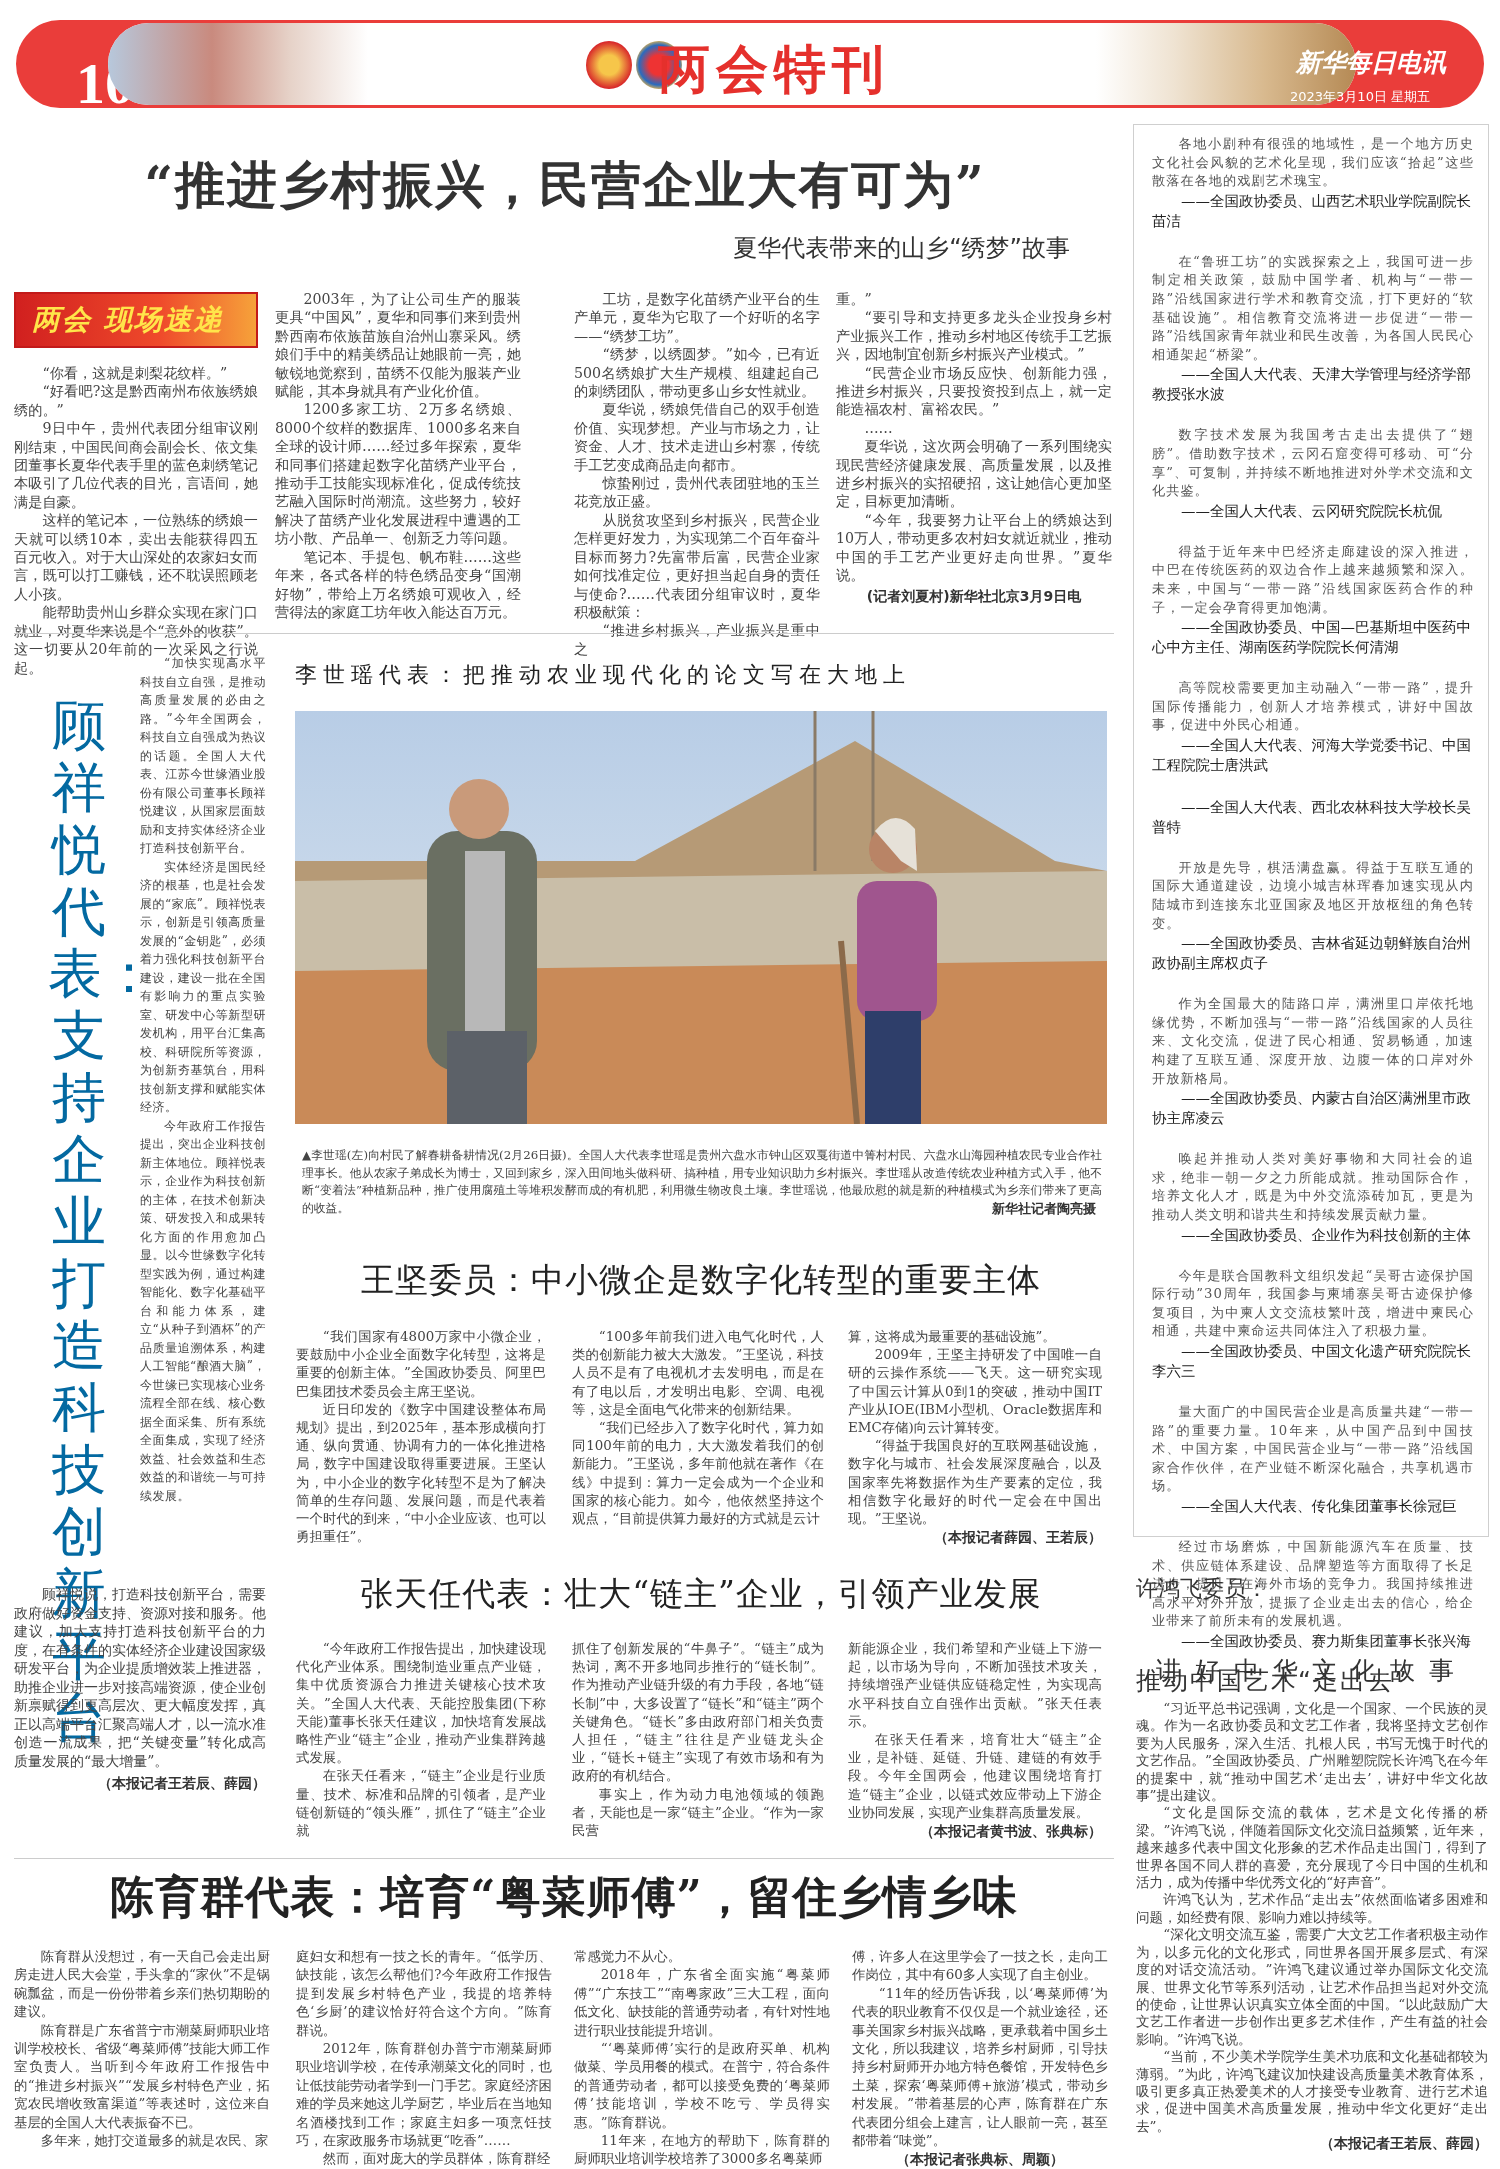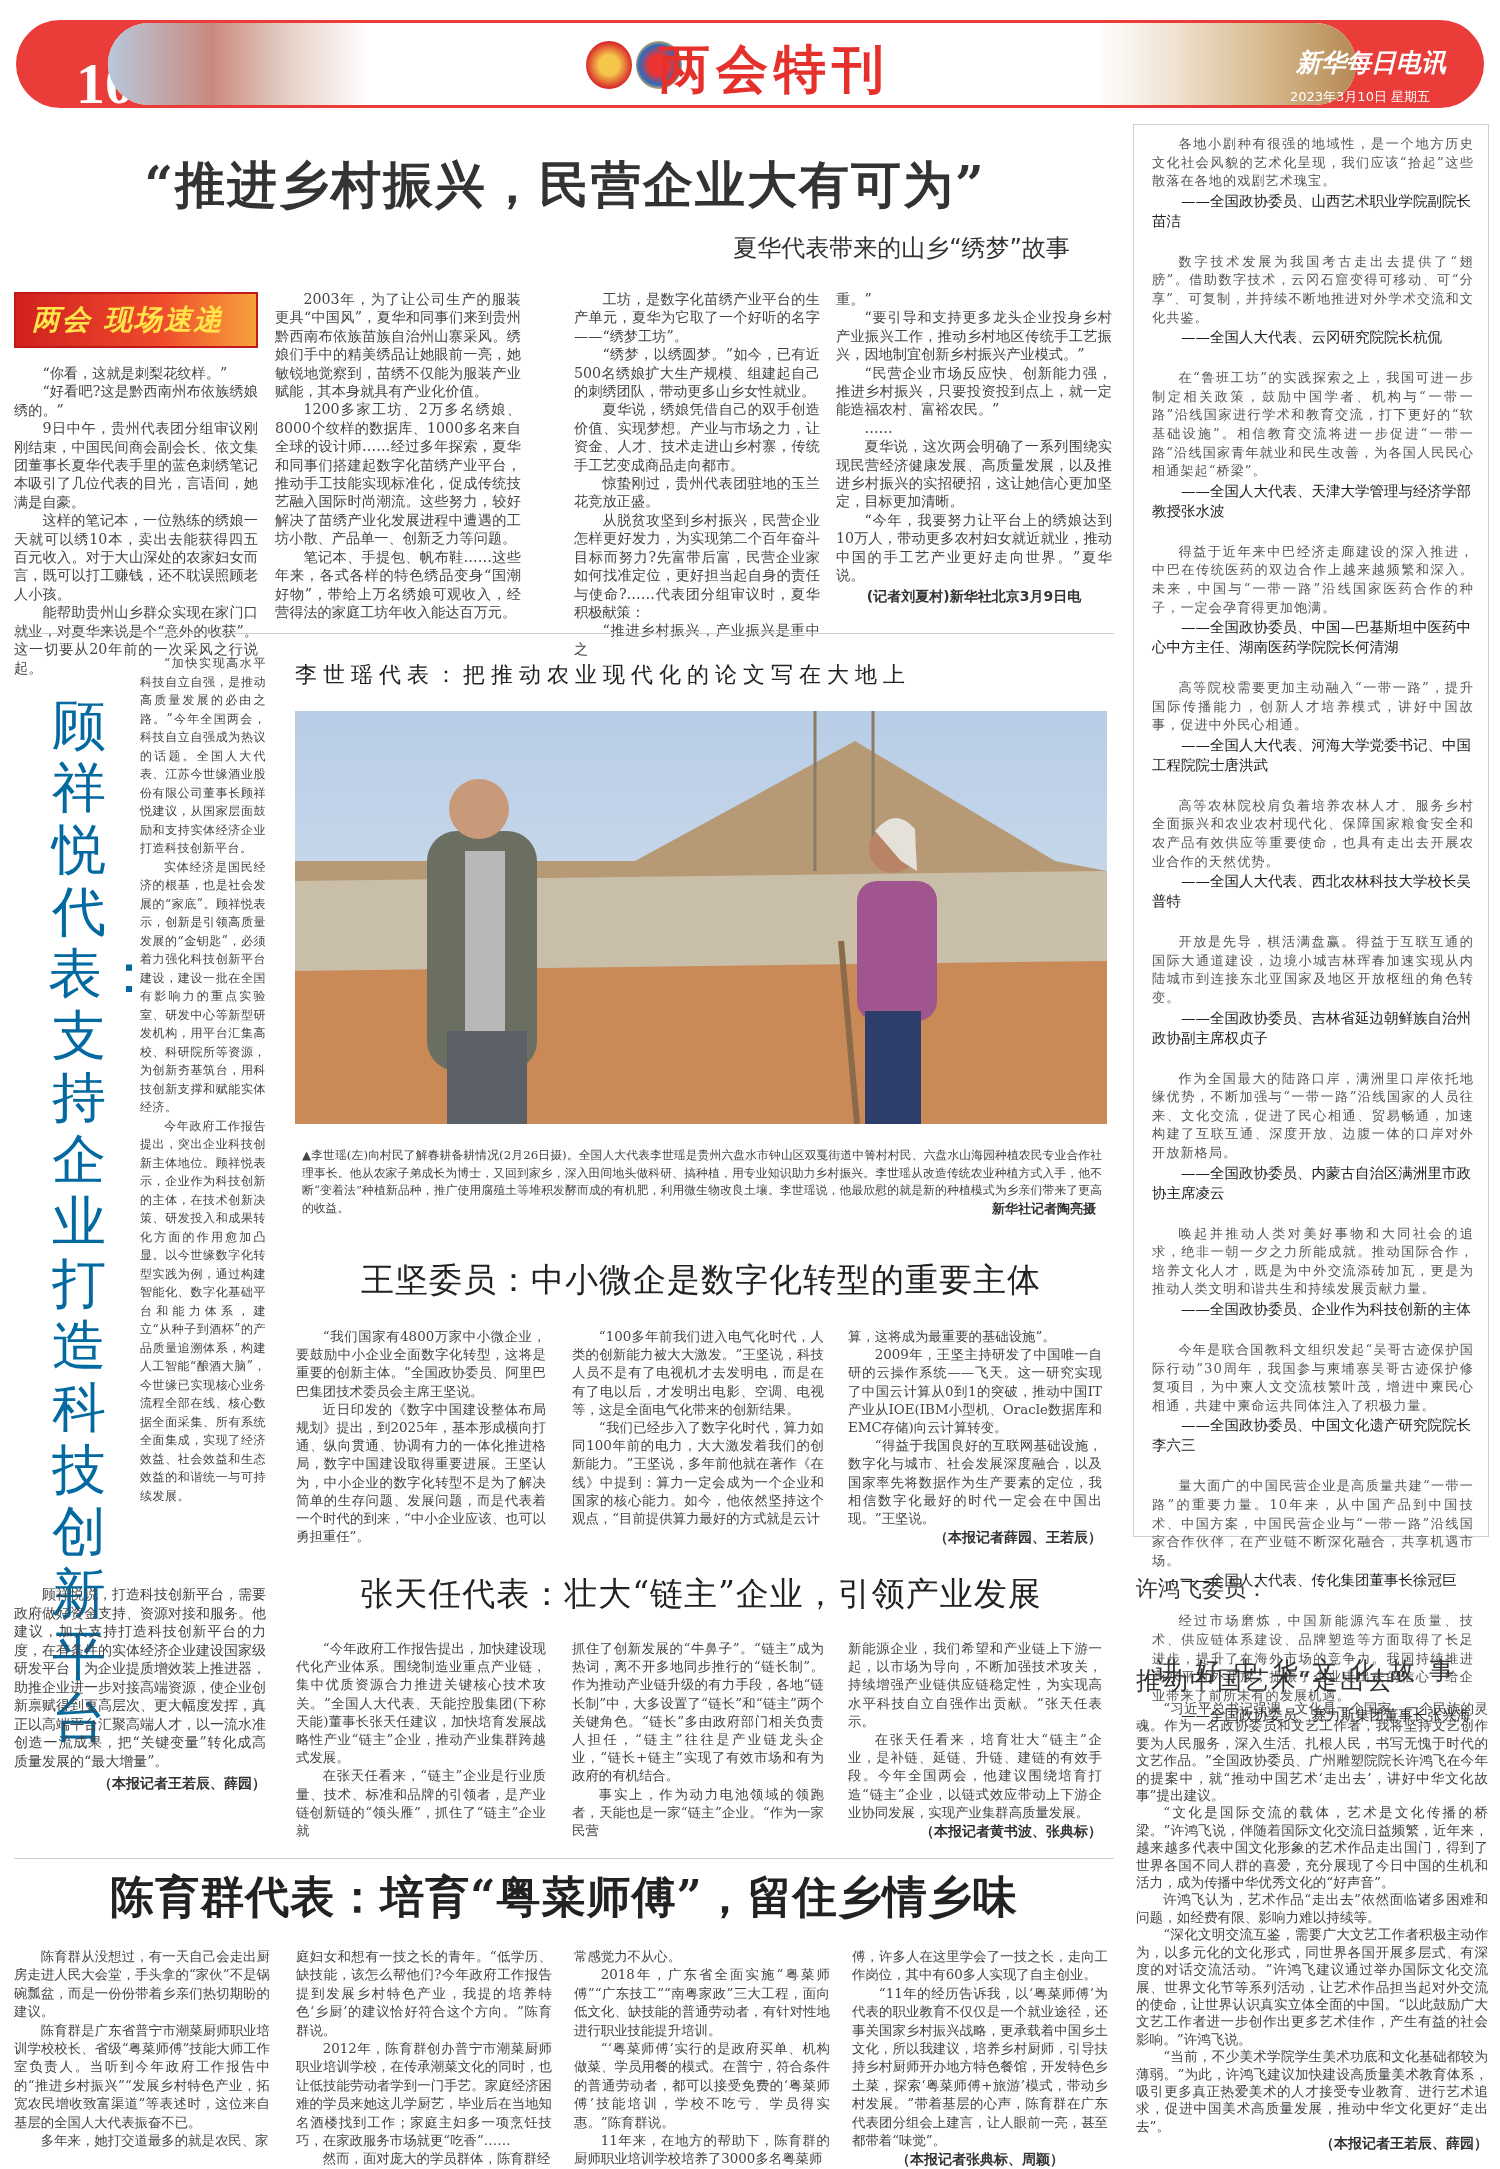--- a/index.html
+++ b/index.html
@@ -177,37 +177,36 @@
   <p>“11年的经历告诉我，以‘粤菜师傅’为代表的职业教育不仅仅是一个就业途径，还事关国家乡村振兴战略，更承载着中国乡土文化，所以我建议，培养乡村厨师，引导扶持乡村厨师开办地方特色餐馆，开发特色乡土菜，探索‘粤菜师傅+旅游’模式，带动乡村发展。”带着基层的心声，陈育群在广东代表团分组会上建言，让人眼前一亮，甚至都带着“味觉”。</p>
   <p class="credit" style="text-indent:0;text-align:center">（本报记者张典标、周颖）</p>
 </div>
 
 <div class="abs sidebar">
   <div>
       <p class="quote">各地小剧种有很强的地域性，是一个地方历史文化社会风貌的艺术化呈现，我们应该“拾起”这些散落在各地的戏剧艺术瑰宝。</p>
       <p class="attr">——全国政协委员、山西艺术职业学院副院长苗洁</p>
     </div>
   <div>
+      <p class="quote">在“鲁班工坊”的实践探索之上，我国可进一步制定相关政策，鼓励中国学者、机构与“一带一路”沿线国家进行学术和教育交流，打下更好的“软基础设施”。相信教育交流将进一步促进“一带一路”沿线国家青年就业和民生改善，为各国人民民心相通架起“桥梁”。</p>
+      <p class="attr">——全国人大代表、天津大学管理与经济学部教授张水波</p>
+    </div>
+  <div>
       <p class="quote">数字技术发展为我国考古走出去提供了“翅膀”。借助数字技术，云冈石窟变得可移动、可“分享”、可复制，并持续不断地推进对外学术交流和文化共鉴。</p>
       <p class="attr">——全国人大代表、云冈研究院院长杭侃</p>
     </div>
   <div>
-      <p class="quote">在“鲁班工坊”的实践探索之上，我国可进一步制定相关政策，鼓励中国学者、机构与“一带一路”沿线国家进行学术和教育交流，打下更好的“软基础设施”。相信教育交流将进一步促进“一带一路”沿线国家青年就业和民生改善，为各国人民民心相通架起“桥梁”。</p>
-      <p class="attr">——全国人大代表、天津大学管理与经济学部教授张水波</p>
-    </div>
-  <div>
       <p class="quote">得益于近年来中巴经济走廊建设的深入推进，中巴在传统医药的双边合作上越来越频繁和深入。未来，中国与“一带一路”沿线国家医药合作的种子，一定会孕育得更加饱满。</p>
       <p class="attr">——全国政协委员、中国—巴基斯坦中医药中心中方主任、湖南医药学院院长何清湖</p>
     </div>
   <div>
       <p class="quote">高等院校需要更加主动融入“一带一路”，提升国际传播能力，创新人才培养模式，讲好中国故事，促进中外民心相通。</p>
       <p class="attr">——全国人大代表、河海大学党委书记、中国工程院院士唐洪武</p>
     </div>
   <div>
-      <p class="quote">高等农林院校肩负着培养农林人才、服务乡村全面振兴和农业农村现代化、保障国家粮食安全和农产品有效供应等重要使命，也具有走出去开展农业合作的天然优势。</p>
       <p class="attr">——全国人大代表、西北农林科技大学校长吴普特</p>
     </div>
   <div>
       <p class="quote">开放是先导，棋活满盘赢。得益于互联互通的国际大通道建设，边境小城吉林珲春加速实现从内陆城市到连接东北亚国家及地区开放枢纽的角色转变。</p>
       <p class="attr">——全国政协委员、吉林省延边朝鲜族自治州政协副主席权贞子</p>
     </div>
   <div>
       <p class="quote">作为全国最大的陆路口岸，满洲里口岸依托地缘优势，不断加强与“一带一路”沿线国家的人员往来、文化交流，促进了民心相通、贸易畅通，加速构建了互联互通、深度开放、边腹一体的口岸对外开放新格局。</p>
       <p class="attr">——全国政协委员、内蒙古自治区满洲里市政协主席凌云</p>
     </div>

